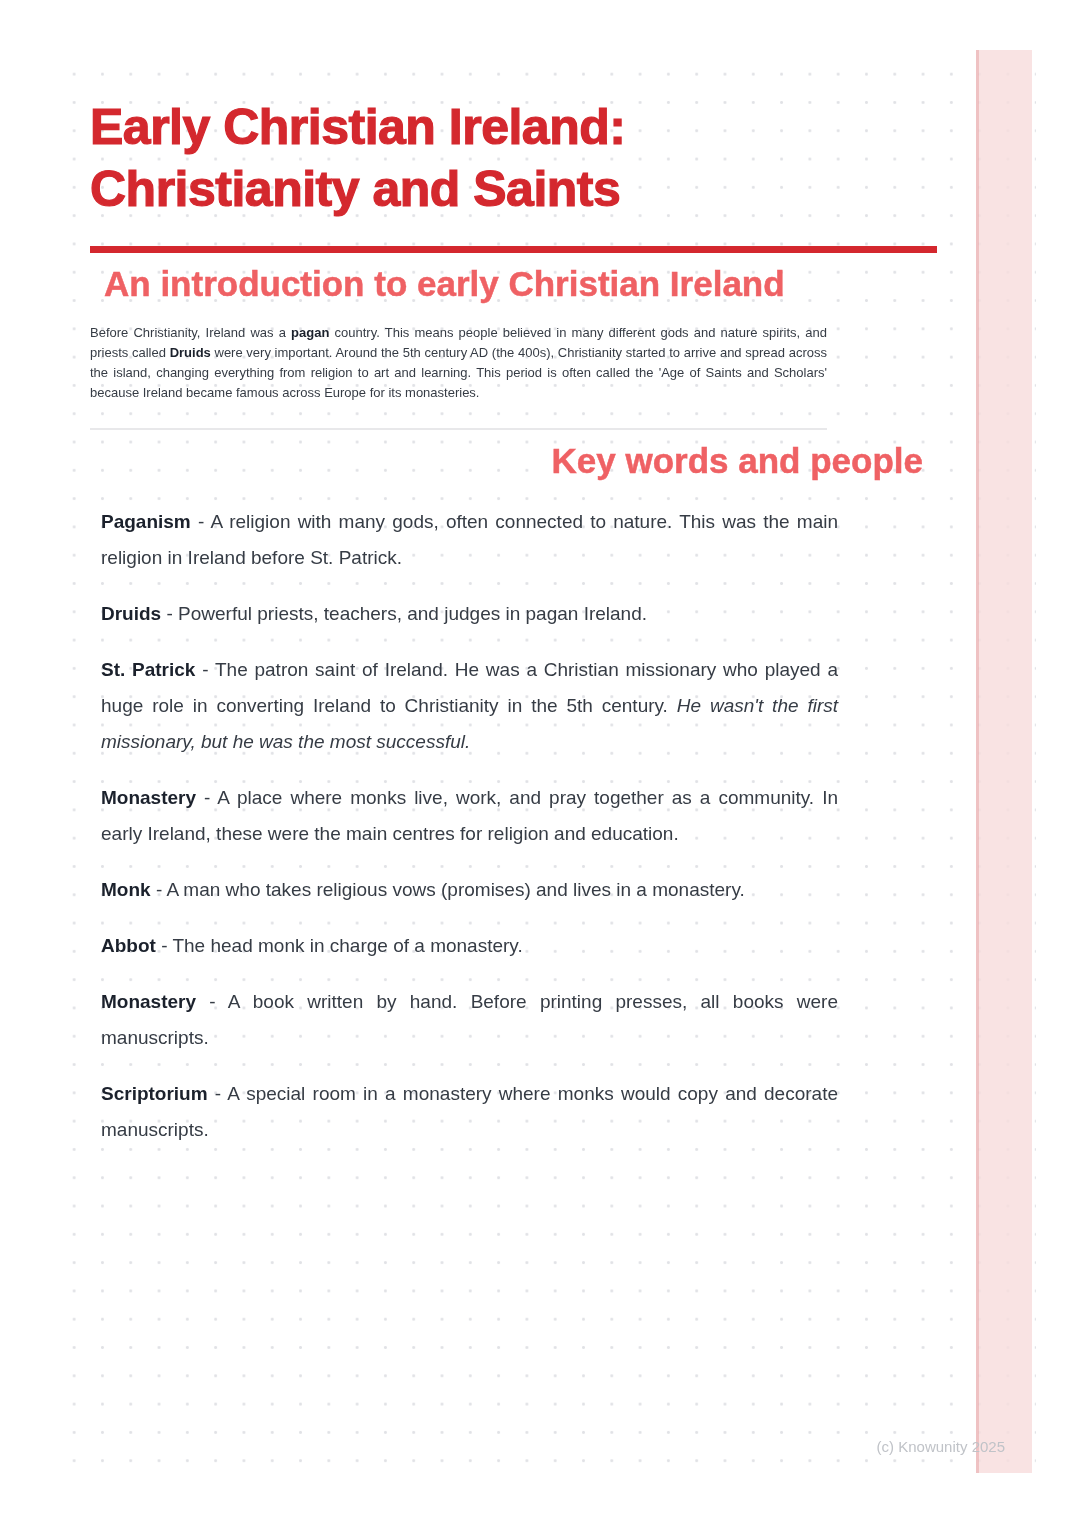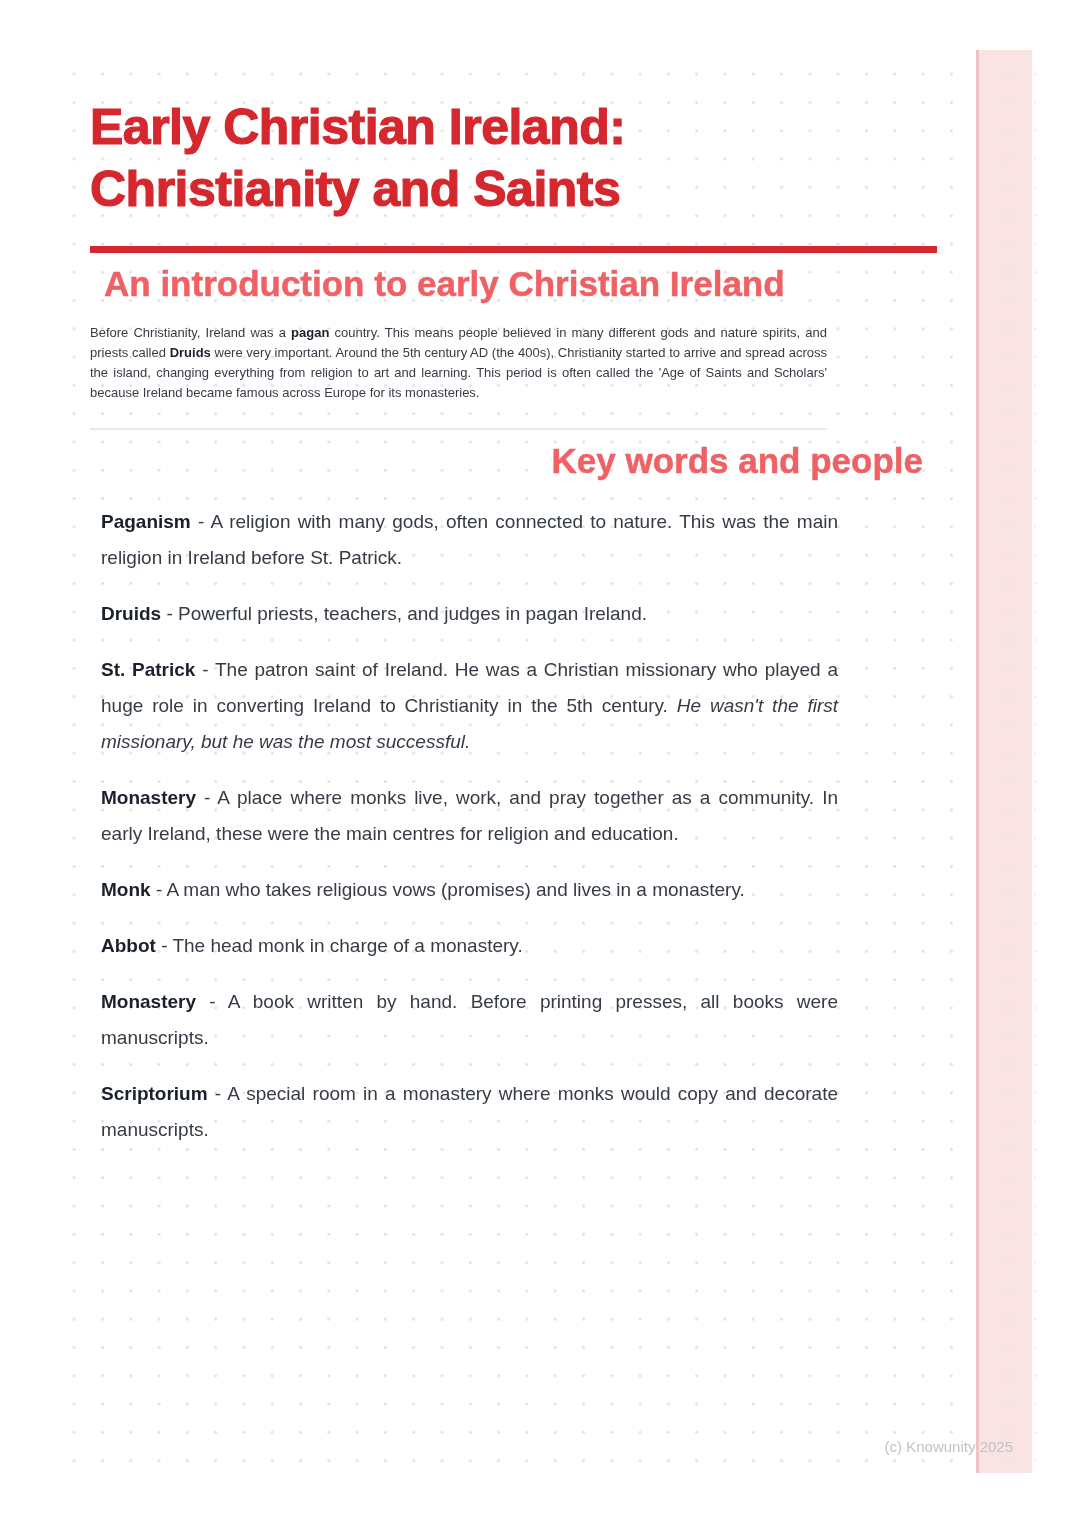--- a/index.html
+++ b/index.html
@@ -95,21 +95,21 @@
     text-align: justify;
   }
   .b, .term {
     font-weight: bold;
     color: var(--term-text, #1b212c);
   }
   .it { font-style: italic; }
   .copyright {
     position: absolute;
     top: 1438px;
-    right: 67px;
+    right: 75px;
     font-size: 15px;
     color: var(--footer-gray, #c0c3c8);
     z-index: 5;
   }
 </style>
 </head>
 <body>
 
 <div class="page">
   <div class="dots"></div>

